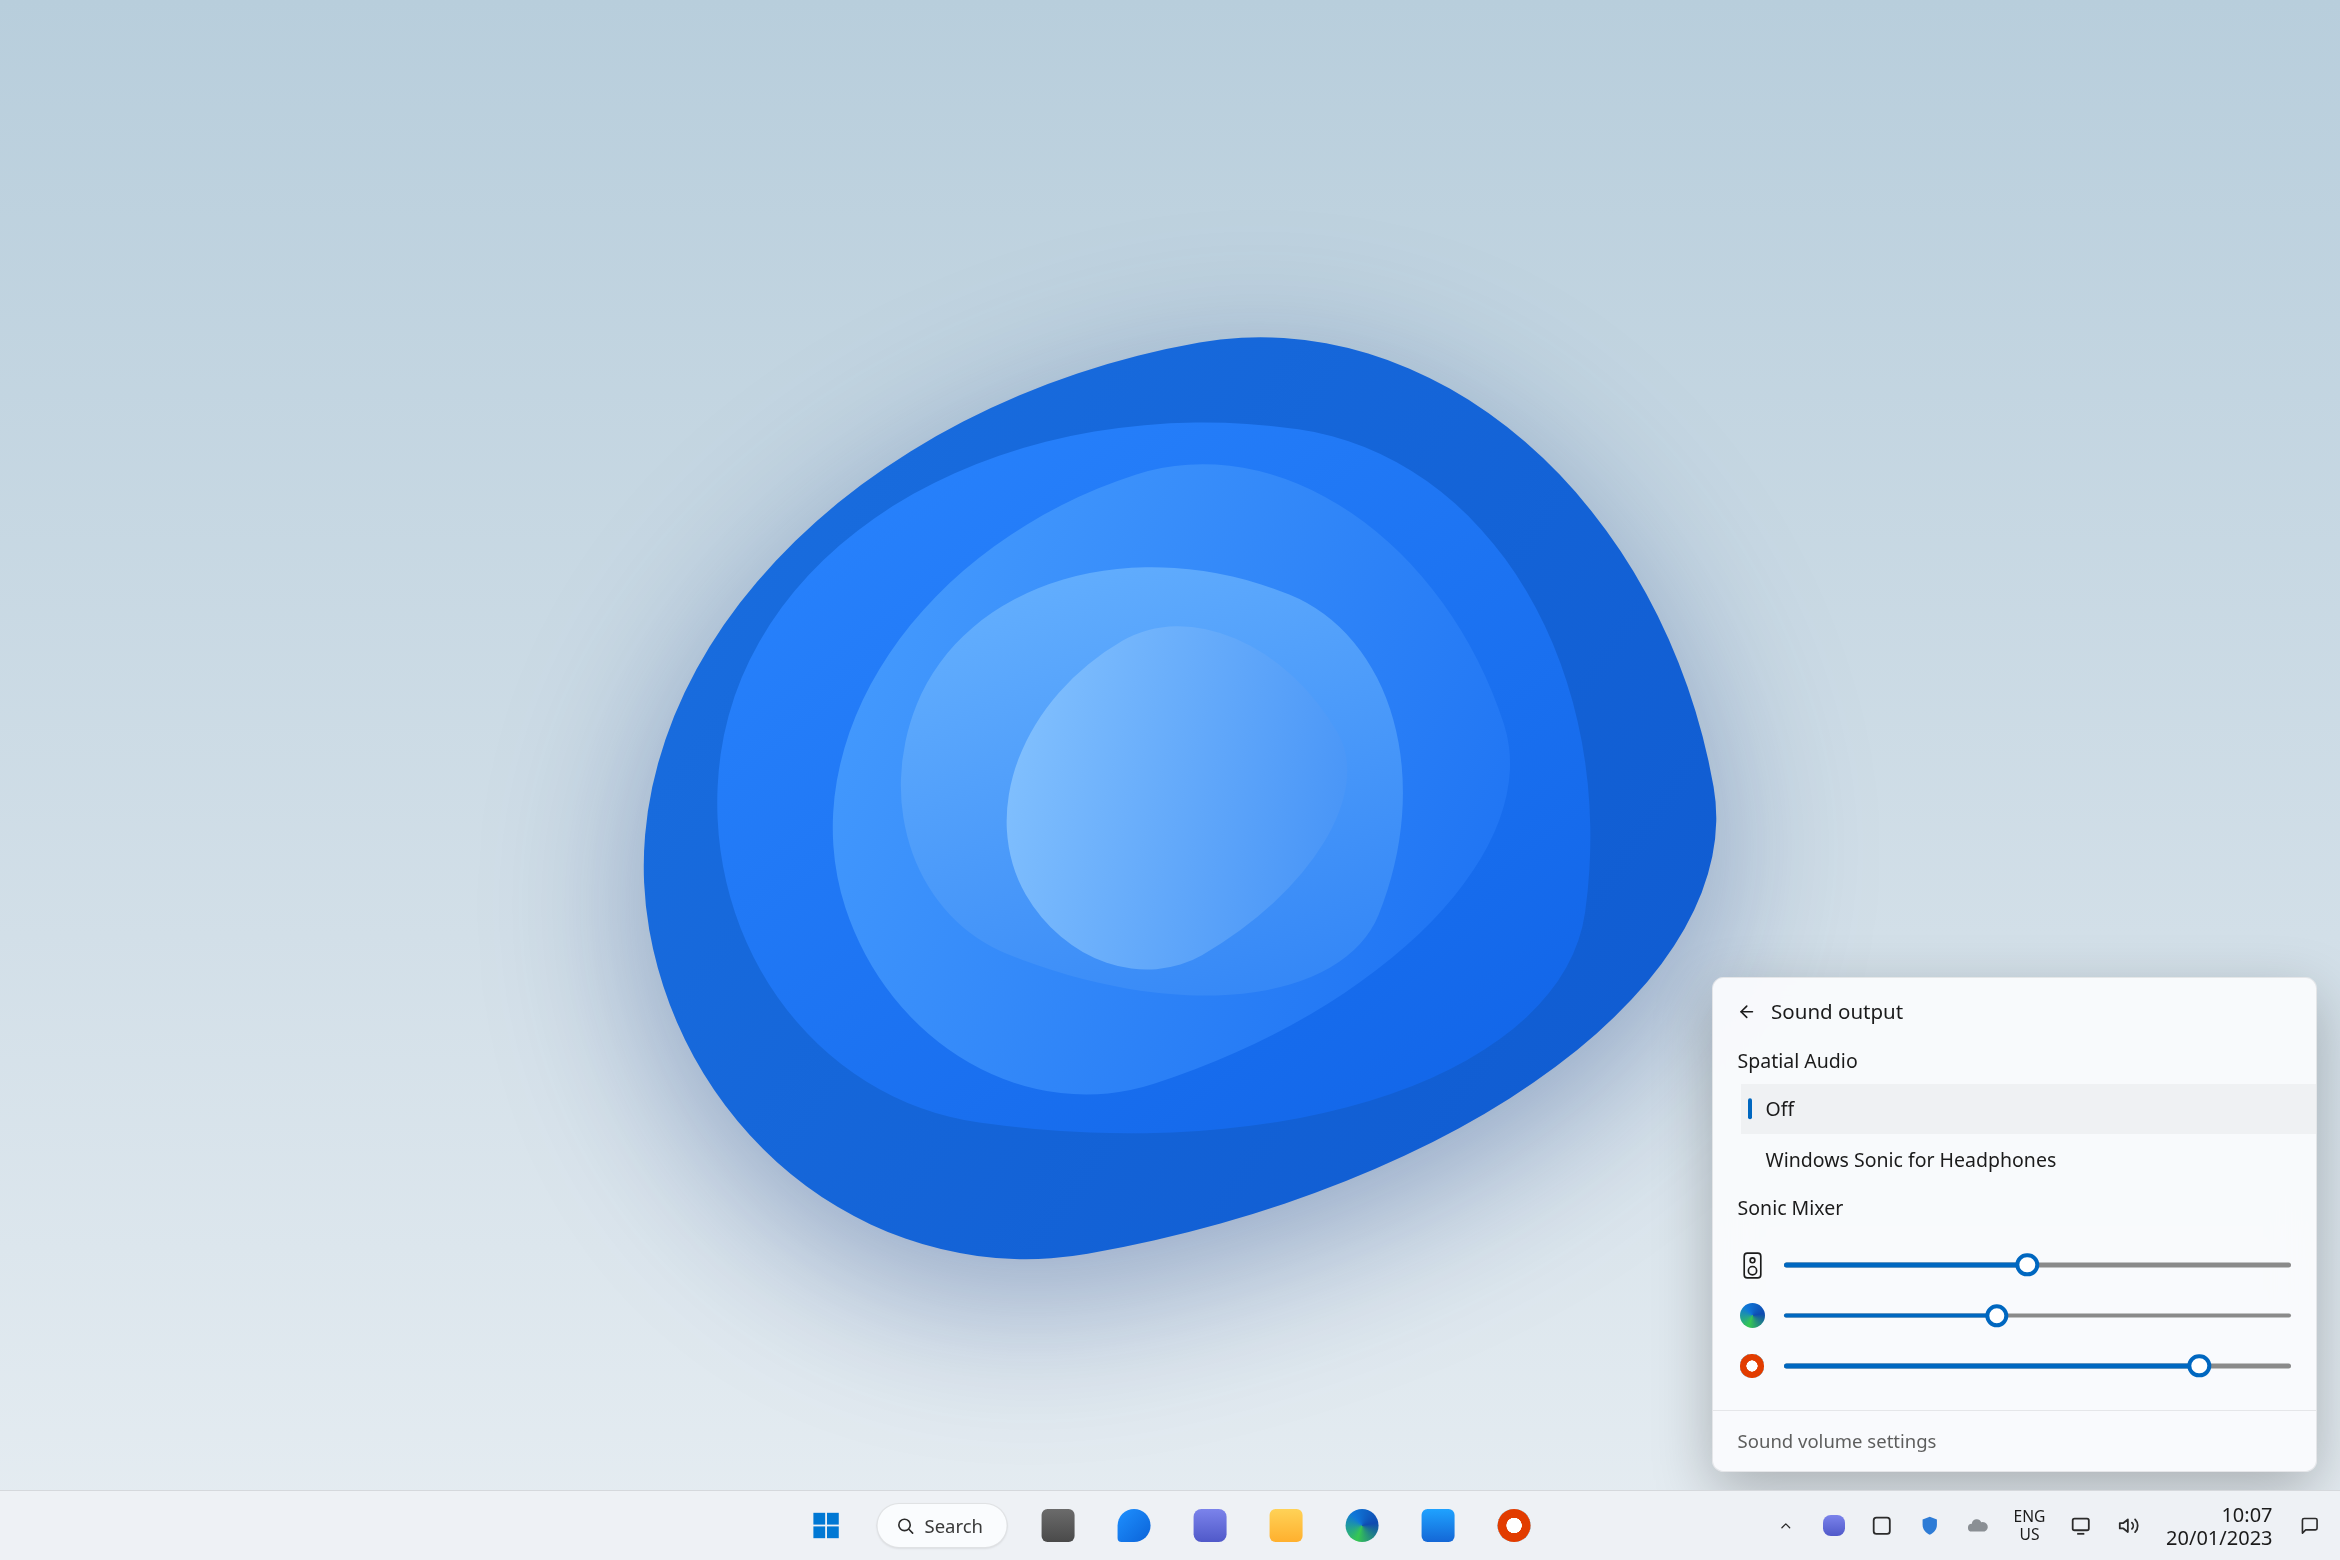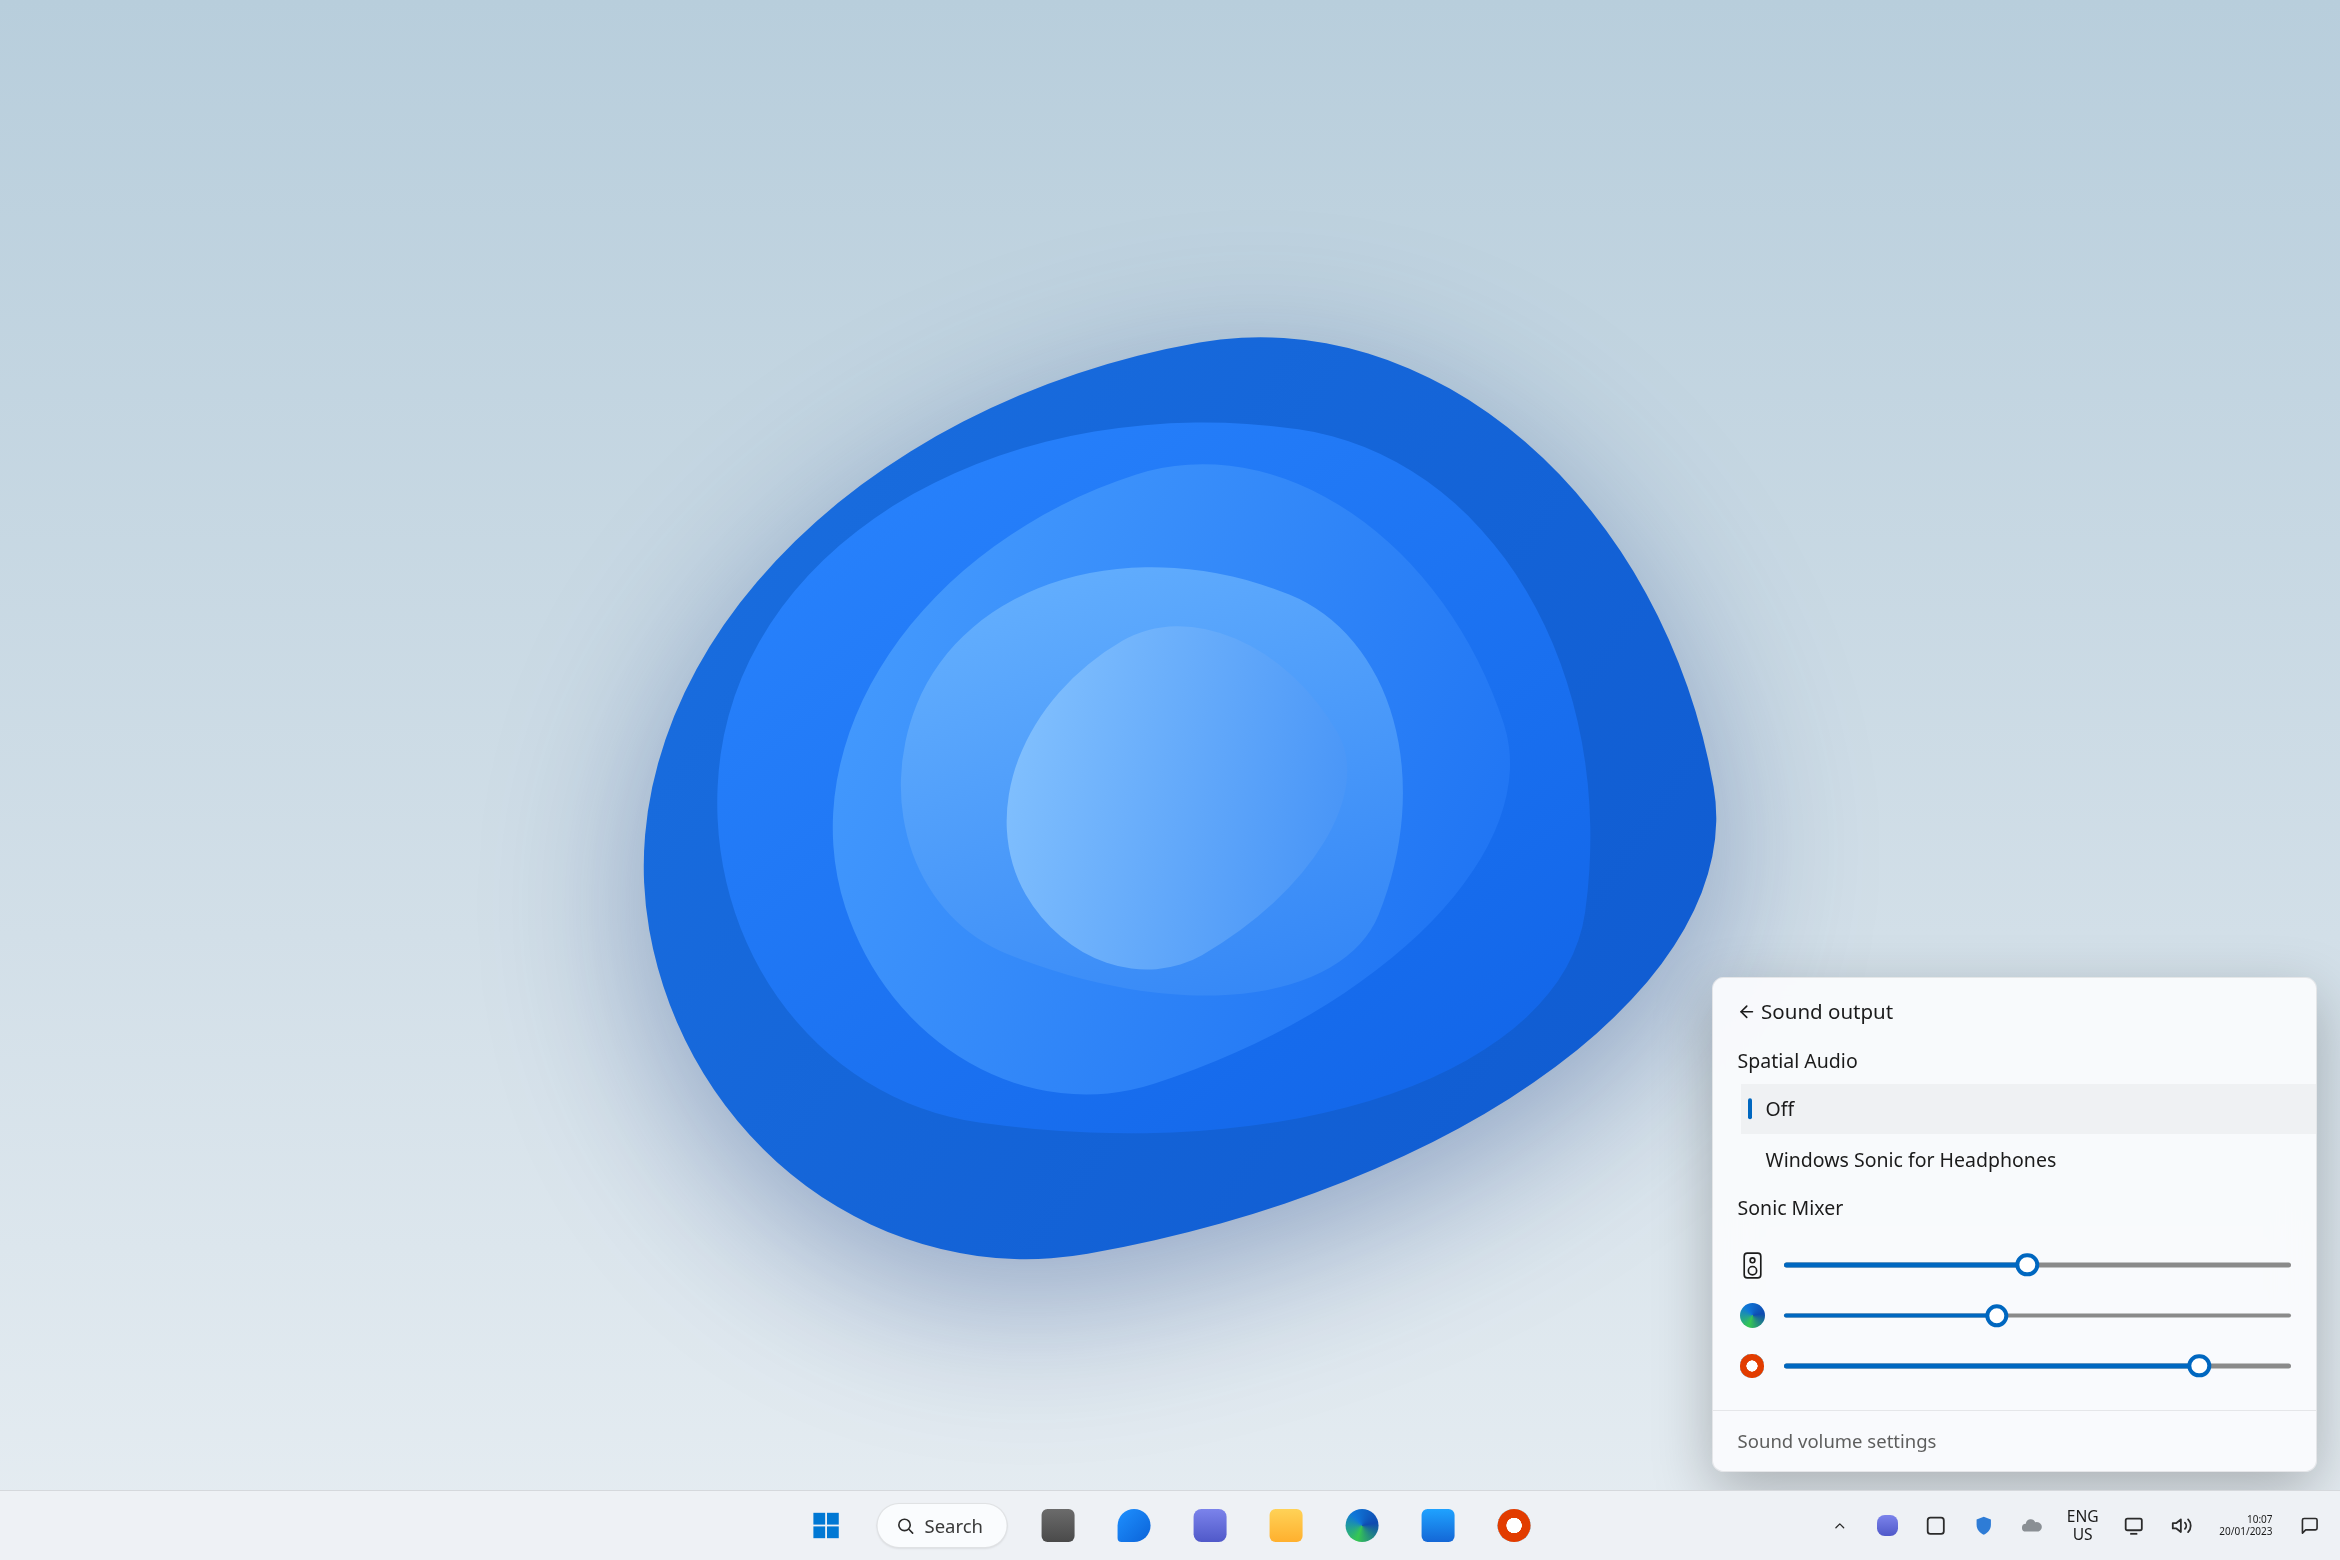--- a/index.html
+++ b/index.html
@@ -44,21 +44,21 @@
 
   
   .flyout {
     position:absolute; right:23.4px; bottom:88px; width:605px;
     background:var(--panel-bg); border:1px solid var(--panel-border);
     border-radius:11.7px; backdrop-filter: blur(19.5px);
     box-shadow: 0 19.5px 59px rgba(0,0,0,0.25);
     padding: 15.6px 0 0 0;
     font-size:19.5px;
   }
-  .flyout-header { display:flex; align-items:center; gap:2px; padding:3.9px 21.5px 17.6px 21.5px; }
+  .flyout-header { display:flex; align-items:center; gap:12px; padding:3.9px 21.5px 17.6px 21.5px; }
   .back-btn { width:25px; height:25px; display:flex; align-items:center; justify-content:center; cursor:pointer; border-radius:3.9px; }
   .flyout-title { font-size:20.5px; }
   .section-label { font-weight:400; font-size:19.5px; padding:3.9px 25px 9.8px 25px; }
   .option-list { display:flex; flex-direction:column; padding-bottom:5.9px;padding-left:28px; }
   .option { padding:11.7px 25px 11.7px 25px; position:relative; cursor:pointer; }
   .option.selected { background:rgba(0,0,0,0.035); }
   .option.selected::before {
     content:""; position:absolute; left:7.8px; top:50%; transform:translateY(-50%);
     width:3.9px; height:21.5px; background:var(--accent); border-radius:2.9px;
   }
@@ -87,21 +87,21 @@
   .tb-right { display:flex; align-items:center; gap:11px; margin-left:auto; }
   .tb-btn { width:51px; height:51px; display:flex; align-items:center; justify-content:center;
             border-radius:5.9px; cursor:pointer; }
   .tb-btn.small { width:37px; height:37px; }
   .search-pill { display:flex; align-items:center; gap:9.8px; background:#fafcfe; height:45px;
                  border-radius:22.4px; padding:0 23.4px 0 17.6px; border:1px solid rgba(0,0,0,0.1);
                  box-shadow:0 1px 2px rgba(0,0,0,0.08); cursor:pointer; }
   .search-pill span { font-size:18.5px; color:#3a3a3a; }
   .tray-text { display:flex; flex-direction:column; align-items:center; justify-content:center;
                font-size:15.6px; line-height:1.15; padding:0 5.9px; cursor:pointer; border-radius:5.9px; }
-  .clock { display:flex; flex-direction:column; align-items:flex-end; font-size:10px; line-height:1.15;
+  .clock { display:flex; flex-direction:column; align-items:flex-end; font-size:20px; line-height:1.15;
            padding:0 7.8px; cursor:pointer; border-radius:5.9px; }
   svg { display:block; }
 
   
   .app-icon { width:33px; height:33px; border-radius:5.9px; }
   .icon-taskview { background:linear-gradient(#6b6b6b,#4a4a4a); }
   .icon-widgets  { background:linear-gradient(135deg,#1e90ff,#0b63d8); border-radius:50% 50% 50% 3.9px; }
   .icon-chat     { background:linear-gradient(#7b83eb,#5059c9); border-radius:7.8px; }
   .icon-files    { background:linear-gradient(#ffd257,#ffb02e); }
   .icon-edge     { background: conic-gradient(from 200deg,#36c752,#0f77d9,#0f4bb0,#36c752); border-radius:50%; }

